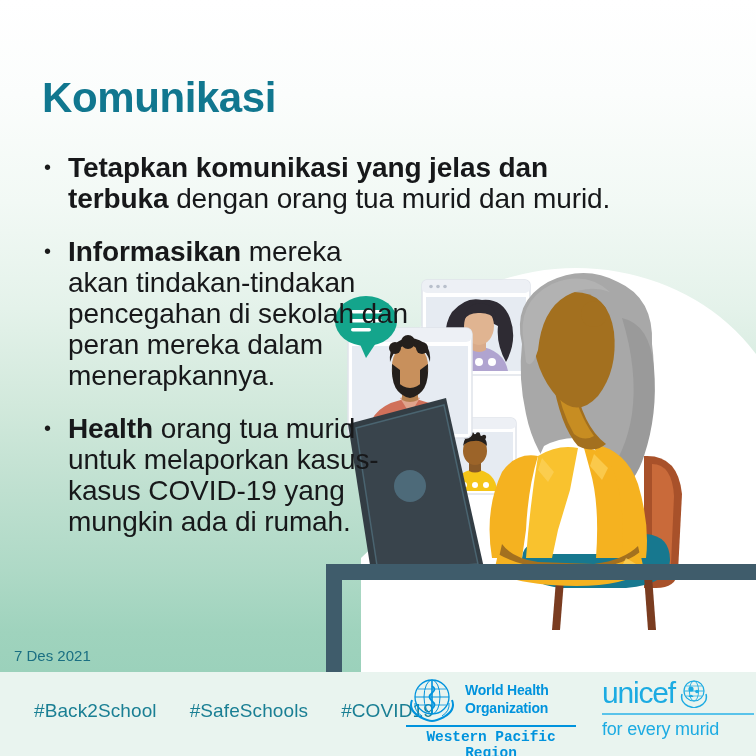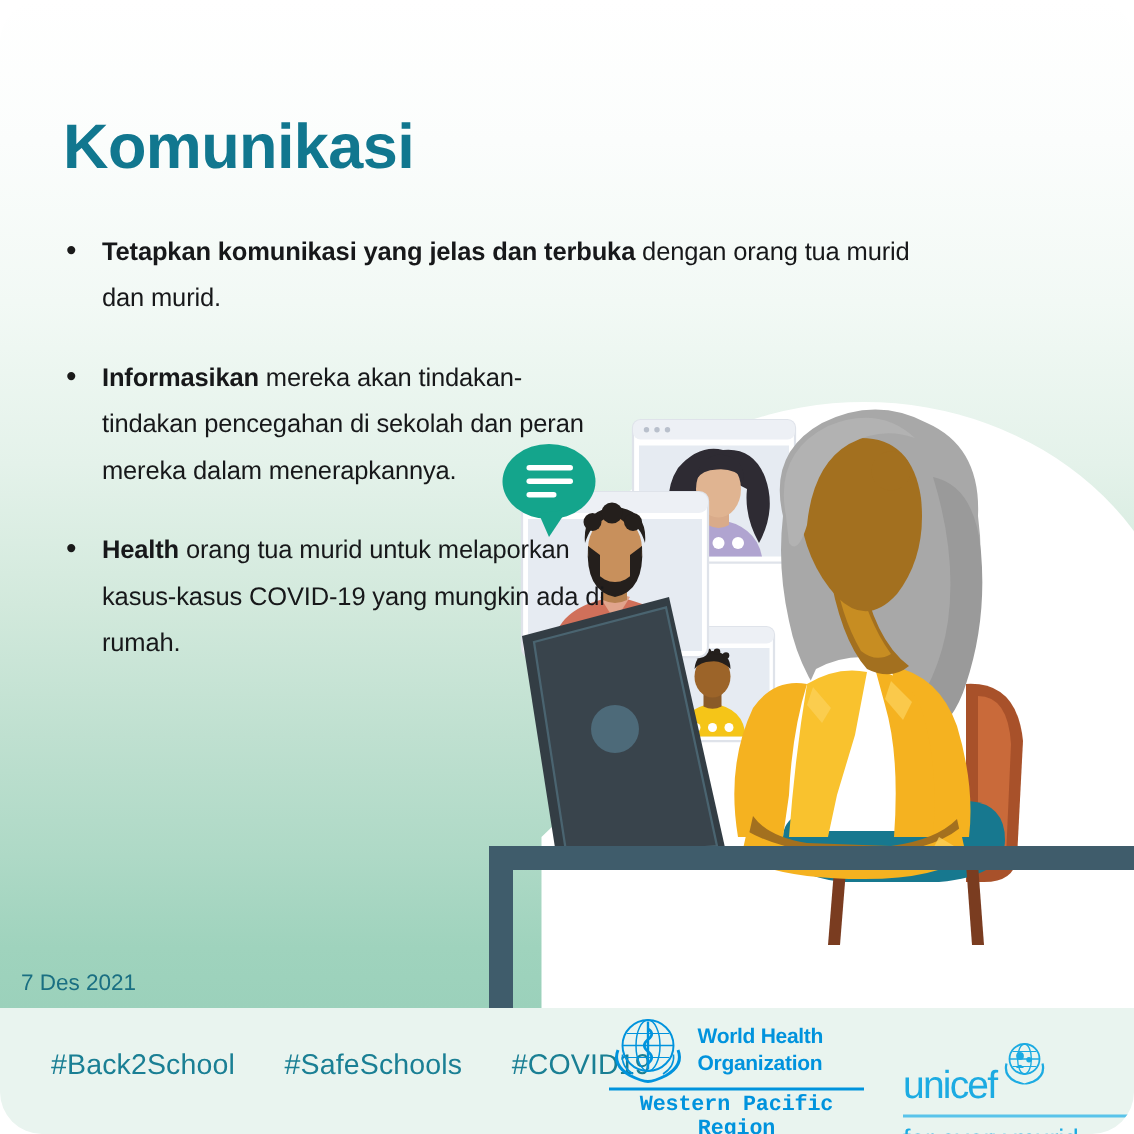--- a/index.html
+++ b/index.html
@@ -7,21 +7,20 @@
   html, body {
     width:756px; height:756px;
     font-family:"Liberation Sans", sans-serif;
     overflow:hidden;
     background:#ffffff;
   }
   #poster {
     position:relative;
     width:756px; height:756px;
     overflow:hidden;
-    border-radius:28px;
   }
   
   .bg-gradient {
     position:absolute; left:0; top:0;
     width:756px; height:672px;
     background:linear-gradient(180deg,
         #ffffff 0%,
         #fbfdfc 14%,
         #f2f9f5 30%,
         #e4f2ea 46%,
@@ -57,21 +56,21 @@
     width:30px;
     flex:0 0 30px;
     font-size:20px;
     line-height:31px;
     color:#1a1a1a;
     text-align:left;
     padding-left:6px;
   }
   .bullet-text {
     flex:1 1 auto;
-    font-size:17px;
+    font-size:28px;
     line-height:31px;
     color:#17181a;
     letter-spacing:-0.1px;
   }
   .bullet-text b { font-weight:bold; }
   .bullet-row.wide { width:600px; }
   .bullet-row.wide .bullet-text { width:560px; }
 
   
   .date {
@@ -108,21 +107,21 @@
     color:#0093dd; letter-spacing:-0.2px;
   }
   .who-rule { height:2px; background:#0093dd; margin:3px 0 2px 0; width:100%; }
   .who-region {
     font-size:14.5px; font-weight:bold; color:#0093dd;
     letter-spacing:-0.1px; text-align:center;font-family:Liberation Mono, monospace;
   }
   .unicef-logo { display:flex; flex-direction:column; width:152px; padding-top:2px; }
   .unicef-top { display:flex; align-items:center; gap:4px; }
   .unicef-word {
-    font-size:26px; color:#1cabe2; letter-spacing:-1.2px; line-height:30px;margin-top:30px;
+    font-size:30px; color:#1cabe2; letter-spacing:-1.2px; line-height:30px;
   }
   .unicef-rule { height:1.5px; background:#59c3ea; margin:5px 0 4px 0; width:100%; }
   .unicef-tag { font-size:18px; color:#1cabe2; letter-spacing:-0.2px; line-height:20px; }
 </style>
 </head>
 <body>
 
 <div id="poster">
 
   <div class="bg-gradient"></div>

